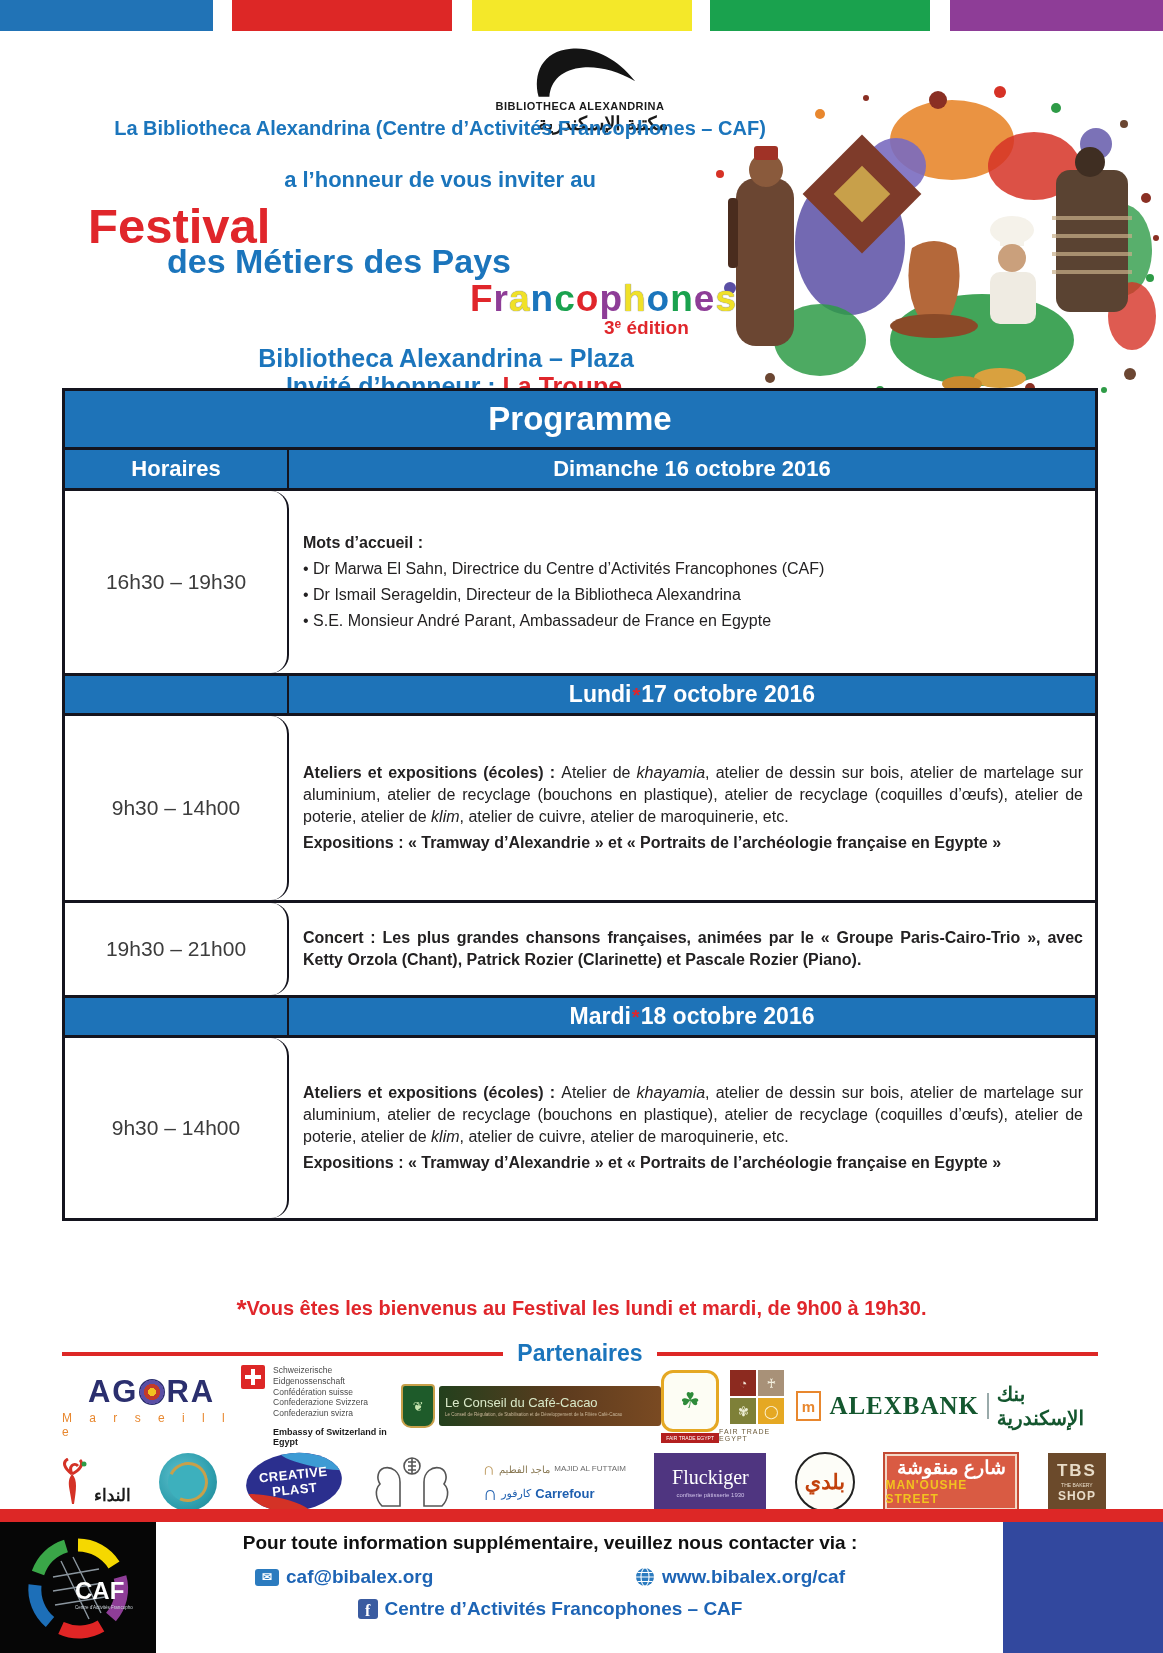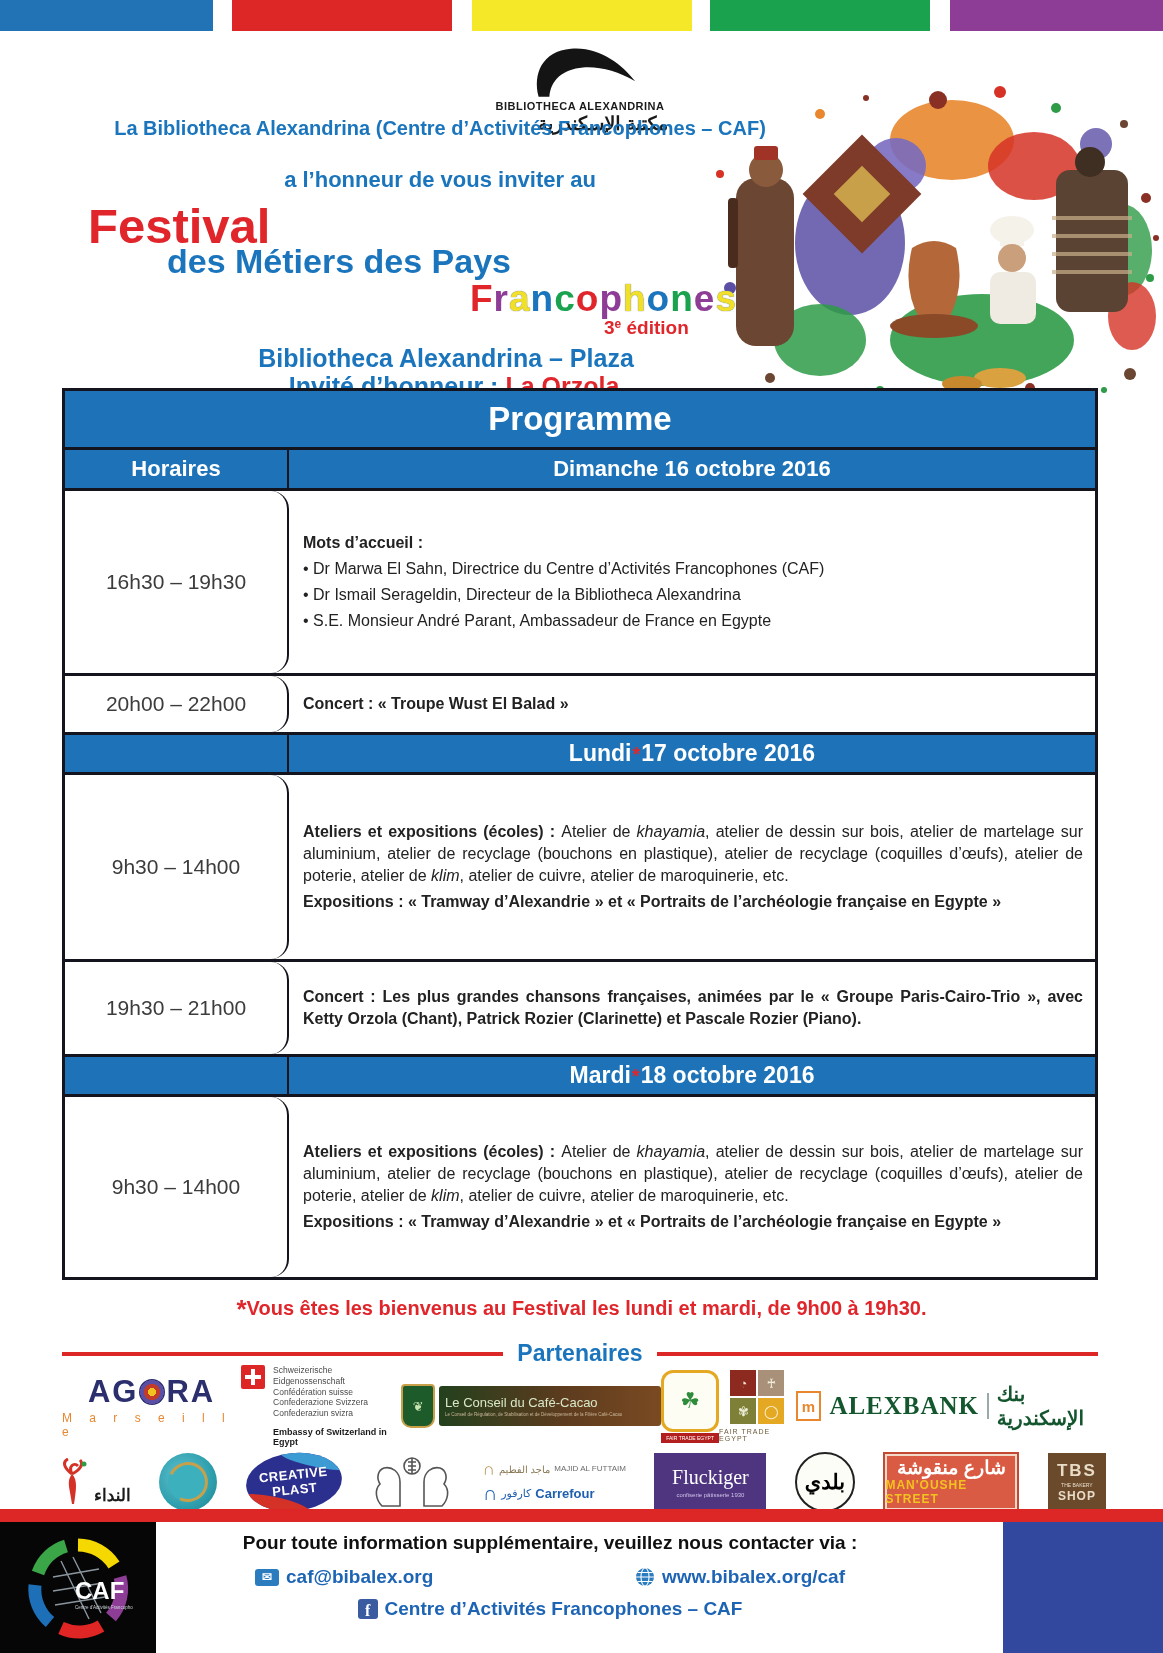--- a/index.html
+++ b/index.html
@@ -124,21 +124,21 @@
   .maf .archgold{color:#B89354;font-size:17px;font-weight:bold;}
   .maf .t1{font-size:8px;color:#6b6b6b;line-height:1.1;}
   .maf .ar1{font-size:10px;color:#8a7a55;}
   .maf .carr-n{color:#1E5FAF;font-size:20px;font-weight:bold;}
   .maf .ar2{font-size:11px;color:#1E5FAF;}
   .maf .t2{font-size:13px;font-weight:bold;color:#1E5FAF;}
   .fluck{width:112px;height:58px;background:#4F3580;display:flex;flex-direction:column;align-items:center;justify-content:center;color:#fff;}
   .fluck .nm{font-family:"Liberation Serif",serif;font-size:20px;}
   .fluck .cp{font-size:6px;color:#cfc2e8;margin-top:3px;}
   .balady{width:56px;height:56px;border-radius:50%;background:#fdfdf8;border:2px solid #222;
-          display:flex;align-items:center;font-size:21px;font-weight:bold;color:#000000;}
+          display:flex;align-items:center;font-size:21px;font-weight:bold;color:#c2410c;}
   .manoushe{width:132px;height:56px;background:#D95B43;border:2px solid #c24a34;box-shadow:inset 0 0 0 2px #f3d9c8;
             display:flex;flex-direction:column;align-items:center;justify-content:center;}
   .manoushe .ar{color:#fff;font-size:19px;font-weight:bold;line-height:1.1;}
   .manoushe .en{color:#F2C21F;font-size:12px;font-weight:bold;letter-spacing:1px;}
   .tbs{width:58px;height:58px;background:#6B4A2B;display:flex;flex-direction:column;align-items:center;justify-content:center;color:#E8DCC8;}
   .tbs .t{font-size:17px;font-weight:bold;letter-spacing:2px;}
   .tbs .s1{font-size:5px;margin:1px 0;}
   .tbs .s2{font-size:12px;font-weight:bold;letter-spacing:1px;}
 
   
@@ -223,21 +223,21 @@
 </svg>
 
 <div class="abs center-line" id="hdr1">La Bibliotheca Alexandrina (Centre d’Activités Francophones – CAF)</div>
 <div class="abs center-line" id="hdr2">a l’honneur de vous inviter au</div>
 
 <div class="abs" id="t-festival">Festival</div>
 <div class="abs" id="t-metiers">des Métiers des Pays</div>
 <div class="abs" id="t-franco"><span style="color: rgb(224, 38, 43);">F</span><span style="color: rgb(142, 61, 151);">r</span><span style="color: rgb(240, 225, 40); text-shadow: rgb(138, 138, 138) 0px 0px 1px, rgb(138, 138, 138) 0px 0px 1px;">a</span><span style="color: rgb(27, 117, 188);">n</span><span style="color: rgb(26, 162, 78);">c</span><span style="color: rgb(224, 38, 43);">o</span><span style="color: rgb(142, 61, 151);">p</span><span style="color: rgb(240, 225, 40); text-shadow: rgb(138, 138, 138) 0px 0px 1px, rgb(138, 138, 138) 0px 0px 1px;">h</span><span style="color: rgb(27, 117, 188);">o</span><span style="color: rgb(26, 162, 78);">n</span><span style="color: rgb(142, 61, 151);">e</span><span style="color: rgb(240, 225, 40); text-shadow: rgb(138, 138, 138) 0px 0px 1px, rgb(138, 138, 138) 0px 0px 1px;">s</span></div>
 <div class="abs" id="t-edition"><span>3</span><span class="sup">e</span><span> édition</span></div>
 <div class="abs center-line" id="t-venue">Bibliotheca Alexandrina – Plaza</div>
-<div class="abs center-line" id="t-guest"><span>Invité d’honneur : </span><span class="red">La Orzola</span></div>
+<div class="abs center-line" id="t-guest"><span>Invité d’honneur : </span><span class="red">La Troupe</span></div>
 
 <div class="abs" id="table">
   <div class="band-prog">
     <span>Programme</span>
   </div>
   <div class="row-hdr">
     <div class="c1">Horaires</div>
     <div class="c2">
       <span>Dimanche 16 octobre 2016</span>
     </div>
@@ -246,26 +246,20 @@
   <div class="slot h1">
     <div class="time">16h30 – 19h30</div>
     <div class="content">
       <p class="b">Mots d’accueil :</p>
       <p>• Dr Marwa El Sahn, Directrice du Centre d’Activités Francophones (CAF)</p>
       <p>• Dr Ismail Serageldin, Directeur de la Bibliotheca Alexandrina</p>
       <p>• S.E. Monsieur André Parant, Ambassadeur de France en Egypte</p>
     </div>
   </div>
 
-  <div class="slot h2">
-    <div class="time">20h00 – 22h00</div>
-    <div class="content">
-      <p class="b">Concert : « Troupe Wust El Balad »</p>
-    </div>
-  </div>
 
   <div class="day-band">
     <div class="sp"></div>
     <div class="lbl">
       <span>Lundi</span>
         <span class="ast">*</span>
         <span>17 octobre 2016</span>
     </div>
   </div>
 

